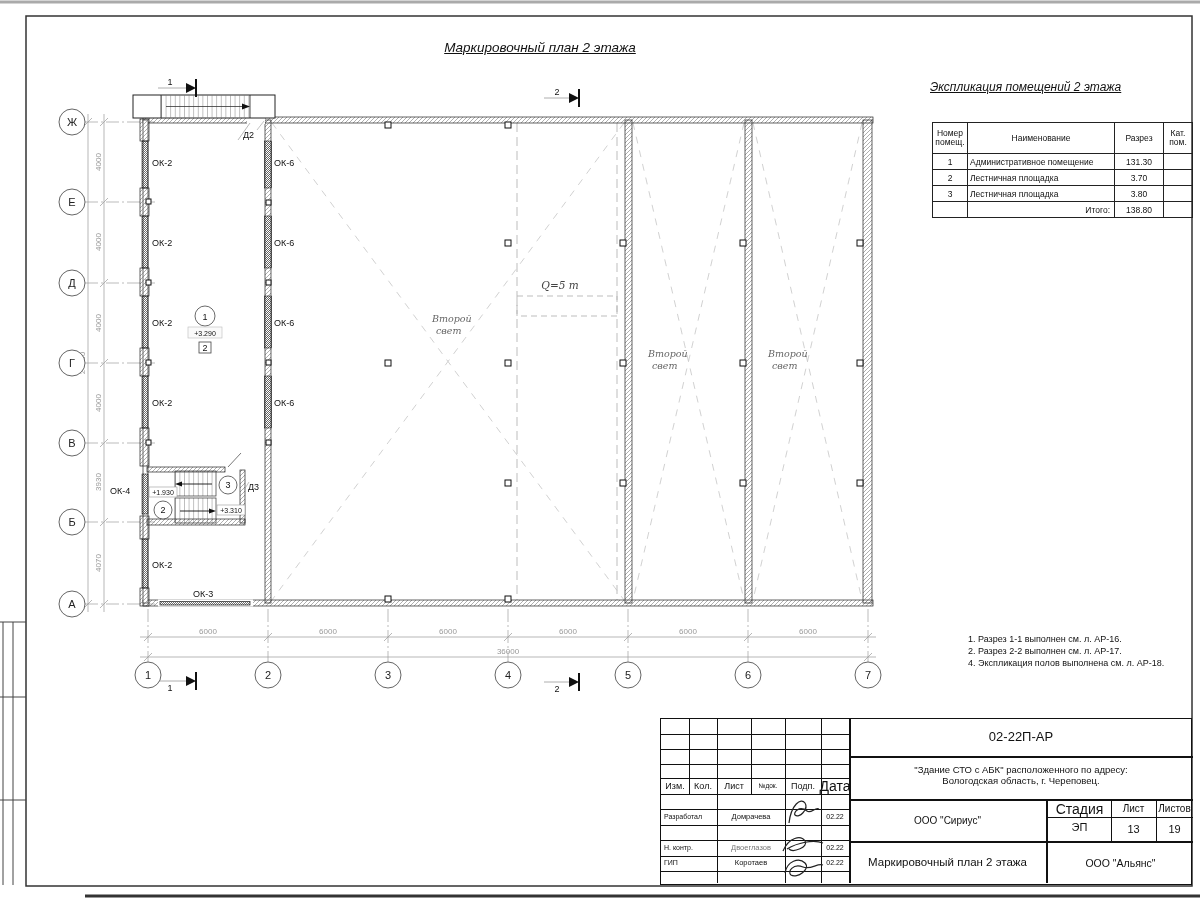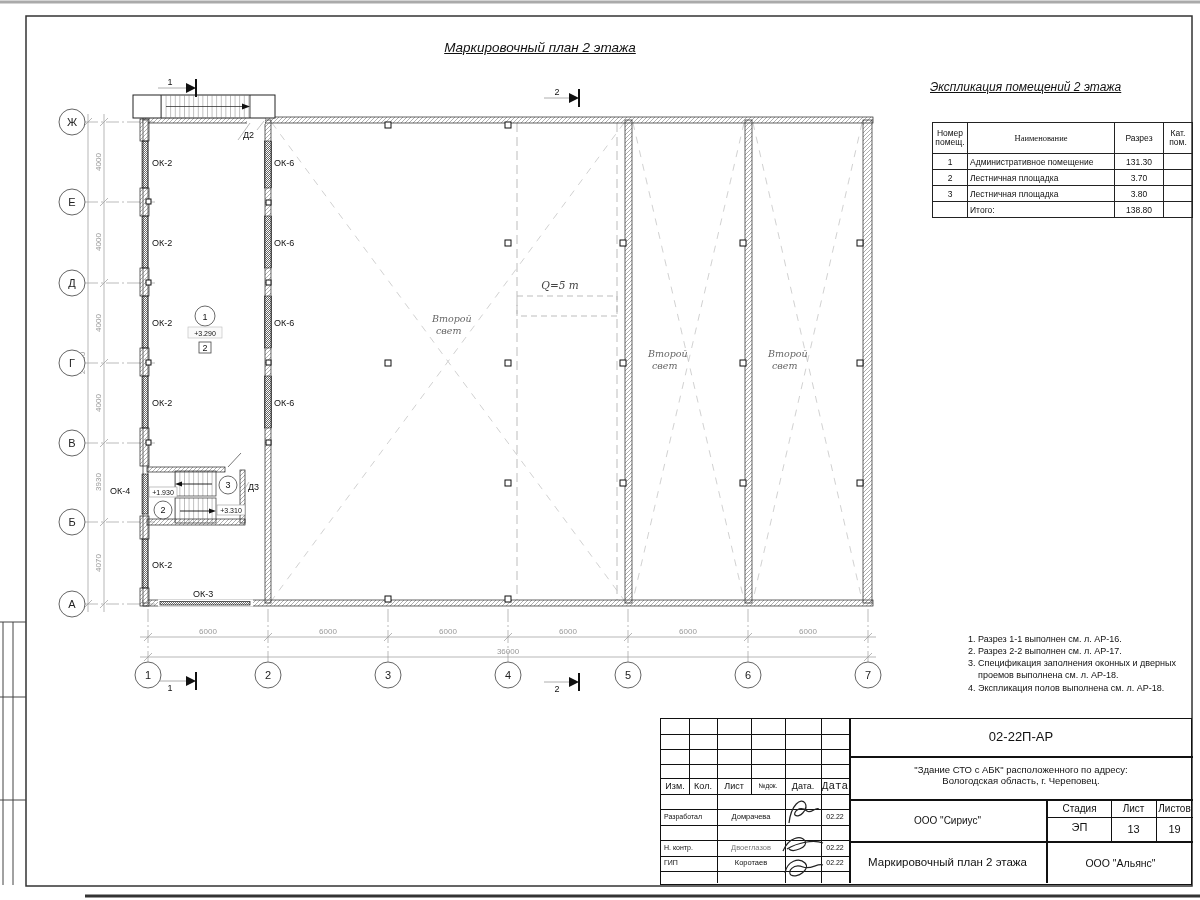--- a/index.html
+++ b/index.html
@@ -8,21 +8,21 @@
   .abs{position:absolute;}
   
   .plan-title{left:380px;top:40px;width:320px;text-align:center;
     font:italic 13.5px "Liberation Sans",sans-serif;text-decoration:underline;}
   .expl-title{left:930px;top:80px;width:252px;text-align:left;
     font:italic 12px "Liberation Sans",sans-serif;text-decoration:underline;}
   
   .expl{left:932px;top:122px;border-collapse:collapse;font:8.5px "Liberation Sans",sans-serif;}
   .expl td,.expl th{border:1px solid #222;padding:0 2px;height:15px;font-weight:normal;}
   .expl th{height:30px;line-height:1.05;}
-  .expl .c{text-align:center;} .expl .r{padding-right:4px;}
+  .expl .c{text-align:center;} .expl .r{text-align:right;padding-right:4px;}
   
   .notes{left:968px;top:633px;width:230px;font:9px "Liberation Sans",sans-serif;line-height:1.35;}
   .notes div{white-space:pre-line;}
   
   .tb{left:660px;top:718px;width:532px;height:167px;border:1.5px solid #111;box-sizing:border-box;}
   .tb .hl{position:absolute;background:#111;height:1px;}
   .tb .vl{position:absolute;background:#111;width:1px;}
   .tb .cell{position:absolute;display:flex;align-items:center;justify-content:center;
             text-align:right;line-height:1.15;}
   .tb .lft{justify-content:flex-start;padding-left:3px;}
@@ -334,21 +334,21 @@
   </svg>
 
   <div class="abs plan-title">Маркировочный план 2 этажа</div>
   <div class="abs expl-title">Экспликация помещений 2 этажа</div>
 
   <table class="abs expl" style="border:1.5px solid #111;padding-left:36px;">
     <tbody>
         <tr>
       <th style="width:30px;white-space:pre-line;">Номер
 помещ.</th>
-      <th style="width:142px;font-family:Liberation Serif, serif;">Наименование</th>
+      <th style="width:142px;">Наименование</th>
       <th style="width:44px;">Разрез</th>
       <th style="width:24px;white-space:pre-line;margin-left:22px;">Кат.
 пом.</th>
     </tr>
     <tr>
       <td class="c">1</td>
       <td>Административное помещение</td>
       <td class="c">131.30</td>
       <td></td>
     </tr>
@@ -369,22 +369,20 @@
       <td class="r">Итого:</td>
       <td class="c">138.80</td>
       <td></td>
     </tr>
   </tbody>
     </table>
 
   <div class="abs notes">
     <div>1. Разрез 1-1 выполнен см. л. АР-16.</div>
     <div>2. Разрез 2-2 выполнен см. л. АР-17.</div>
-    <div>3. Спецификация заполнения оконных и дверных
-&nbsp;&nbsp;&nbsp;&nbsp;проемов выполнена см. л. АР-18.</div>
     <div>4. Экспликация полов выполнена см. л. АР-18.</div>
   </div>
 
   <div class="abs tb">
 
     <div class="hl" style="left:0;top:15px;width:188px;"></div>
     <div class="hl" style="left:0;top:30px;width:188px;"></div>
     <div class="hl" style="left:0;top:45px;width:188px;"></div>
     <div class="hl" style="left:0;top:59px;width:188px;"></div>
     <div class="hl" style="left:0;top:75px;width:188px;"></div>
@@ -397,22 +395,22 @@
     <div class="vl" style="left:56px;top:0;height:164px;"></div>
     <div class="vl" style="left:90px;top:0;height:75px;"></div>
     <div class="vl" style="left:124px;top:0;height:164px;"></div>
     <div class="vl" style="left:160px;top:0;height:164px;"></div>
     <div class="vl" style="left:188px;top:0;height:164px;width:2px;"></div>
 
     <div class="cell" style="left:0;top:59px;width:28px;height:16px;font-size:9px;">Изм.</div>
     <div class="cell" style="left:28px;top:59px;width:28px;height:16px;font-size:9px;">Кол.</div>
     <div class="cell" style="left:56px;top:59px;width:34px;height:16px;font-size:9px;">Лист</div>
     <div class="cell" style="left:90px;top:59px;width:34px;height:16px;font-size:6.5px;">№док.</div>
-    <div class="cell" style="left:124px;top:59px;width:36px;height:16px;font-size:9px;">Дата.</div>
-    <div class="cell" style="left:160px;top:59px;width:28px;height:16px;font-size:11px;font-family:Liberation Mono, monospace;">Дата</div>
+    <div class="cell" style="left:124px;top:59px;width:36px;height:16px;font-size:9px;">Подп.</div>
+    <div class="cell" style="left:160px;top:59px;width:28px;height:16px;font-size:14px;">Дата</div>
 
     <div class="cell lft" style="left:0;top:90px;width:56px;height:16px;font-size:7px;">Разработал</div>
     <div class="cell" style="left:56px;top:90px;width:68px;height:16px;font-size:7.5px;">Домрачева</div>
     <div class="cell" style="left:160px;top:90px;width:28px;height:16px;font-size:7px;">02.22</div>
     <div class="cell lft" style="left:0;top:121px;width:56px;height:16px;font-size:7px;">Н. контр.</div>
     <div class="cell" style="left:56px;top:121px;width:68px;height:16px;font-size:7.5px;color:#777;">Двоеглазов</div>
     <div class="cell" style="left:160px;top:121px;width:28px;height:16px;font-size:7px;">02.22</div>
     <div class="cell lft" style="left:0;top:137px;width:56px;height:15px;font-size:7px;">ГИП</div>
     <div class="cell" style="left:56px;top:137px;width:68px;height:15px;font-size:7.5px;">Коротаев</div>
     <div class="cell" style="left:160px;top:137px;width:28px;height:15px;font-size:7px;">02.22</div>
@@ -429,21 +427,21 @@
     <div class="hl" style="left:188px;top:80px;width:344px;height:2px;"></div>
     <div class="hl" style="left:385px;top:98px;width:147px;"></div>
     <div class="hl" style="left:188px;top:122px;width:344px;height:2px;"></div>
     <div class="vl" style="left:385px;top:80px;height:84px;width:2px;"></div>
     <div class="vl" style="left:450px;top:80px;height:42px;"></div>
     <div class="vl" style="left:495px;top:80px;height:42px;"></div>
     <div class="cell" style="left:188px;top:0;width:344px;height:37px;font-size:13px;">02-22П-АР</div>
     <div class="cell" style="left:188px;top:39px;width:344px;height:18px;font-size:9.5px;align-items:flex-end;">"Здание СТО с АБК" расположенного по адресу:</div>
     <div class="cell" style="left:188px;top:57px;width:344px;height:14px;font-size:9.5px;align-items:flex-start;">Вологодская область, г. Череповец.</div>
     <div class="cell" style="left:188px;top:82px;width:197px;height:40px;font-size:10px;">ООО "Сириус"</div>
-    <div class="cell" style="left:387px;top:82px;width:63px;height:16px;font-size:10px;">Стадия</div>
+    <div class="cell" style="left:387px;top:82px;width:63px;height:16px;font-size:14px;">Стадия</div>
     <div class="cell" style="left:450px;top:82px;width:45px;height:16px;font-size:10px;">Лист</div>
     <div class="cell" style="left:495px;top:82px;width:37px;height:16px;font-size:10px;">Листов</div>
     <div class="cell" style="left:387px;top:98px;width:63px;height:20px;font-size:11px;">ЭП</div>
     <div class="cell" style="left:450px;top:98px;width:45px;height:24px;font-size:11px;">13</div>
     <div class="cell" style="left:495px;top:98px;width:37px;height:24px;font-size:11px;">19</div>
     <div class="cell" style="left:188px;top:124px;width:197px;height:40px;font-size:11.5px;">Маркировочный план 2 этажа</div>
     <div class="cell" style="left:387px;top:124px;width:145px;height:40px;font-size:10.5px;">ООО "Альянс"</div>
   </div>
 
 </div>

